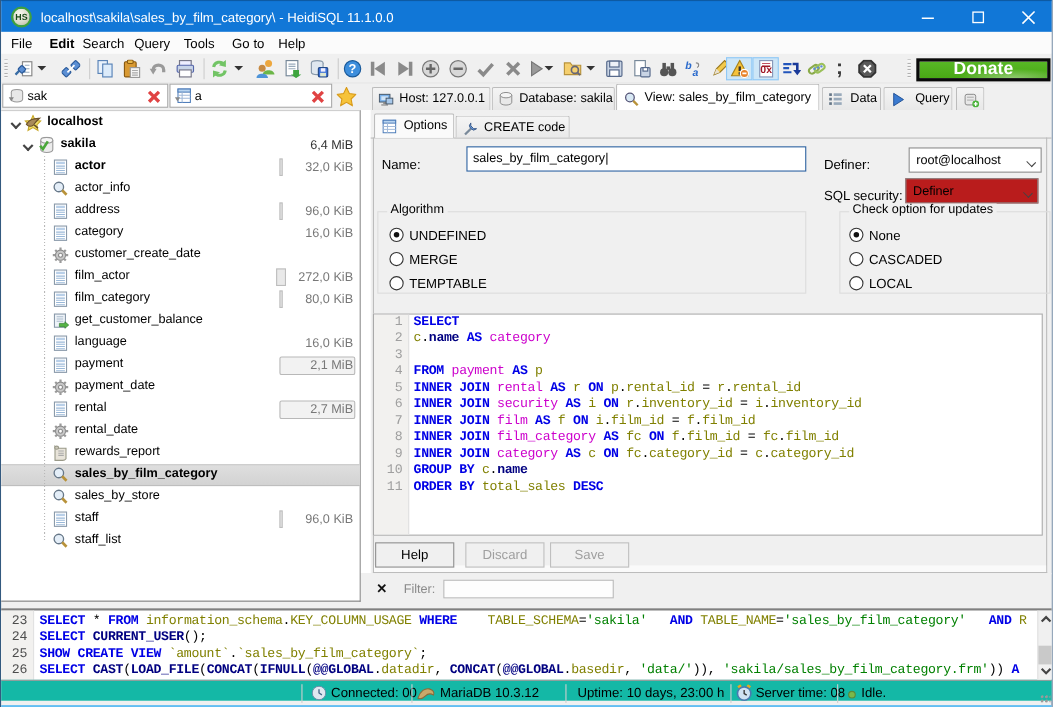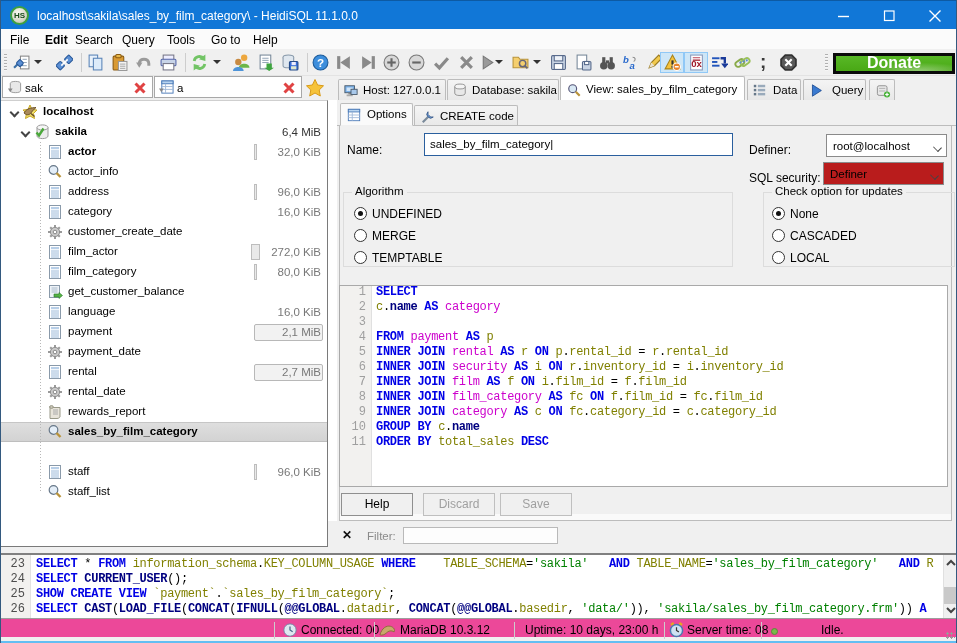--- a/index.html
+++ b/index.html
@@ -95,21 +95,21 @@
 #filterbar .fi { position:absolute; left:75px; top:6px; width:155px; height:17px; background:#fdfdfd; border:1px solid #b9b9b9; }
 
 
 #log { left:0; top:553px; width:957px; height:65px; background:#fff; border-top:2px solid #808080; font-family:"Liberation Mono",monospace; font-size:12px; letter-spacing:-0.3px; overflow:hidden; }
 #loggut { position:absolute; left:0; top:0; width:30px; height:63px; background:#f2f1ef; border-right:1px solid #e2e2e2; }
 .lline { position:absolute; left:35px; white-space:pre; }
 .llnum { position:absolute; width:24px; text-align:right; color:#4d4d4d; letter-spacing:0; }
 #logsb { position:absolute; right:2px; top:0; width:13px; height:63px; background:#f0f0f0; border-left:1px solid #e0e0e0; z-index:5; }
 
 
-#status { left:0; top:618px; width:957px; height:19px; background:#ec4899; border-top:1px solid #9d9d9d; font-size:12px; }
+#status { left:0; top:618px; width:957px; height:19px; background:#14b8a6; border-top:1px solid #9d9d9d; font-size:12px; }
 #status .sdiv { position:absolute; top:3px; width:1px; height:17px; background:#cdcdcd; }
 #status span { position:absolute; top:4px; white-space:nowrap; }
 #bottomedge { left:0; top:641px; width:957px; height:2px; background:#63bef2; }
 </style>
 </head>
 <body>
 <div id="win">
 
   <div id="title" class="abs">
     <div id="ticon">HS</div>
@@ -608,20 +608,27 @@
           </g>
         </svg>
       <span class="nm" style="left:67px;">rental_date</span>
     </div>
     <div class="trow sel" style="top:321px;">
       <svg class="ticn" style="left:46px;" viewBox="0 0 16 16">
           <circle cx="6.5" cy="6" r="4.3" fill="#e4eef8" stroke="#667788" stroke-width="1.2"></circle>
           <line x1="9.5" y1="9" x2="13.5" y2="13" stroke="#b8923a" stroke-width="2.4"></line>
         </svg>
       <span class="nm" style="left:67px; font-weight:bold;">sales_by_film_category</span>
+    </div>
+    <div class="trow" style="top:341px;">
+      <svg class="ticn" style="left:46px;" viewBox="0 0 16 16">
+          <circle cx="6.5" cy="6" r="4.3" fill="#e4eef8" stroke="#667788" stroke-width="1.2"></circle>
+          <line x1="9.5" y1="9" x2="13.5" y2="13" stroke="#b8923a" stroke-width="2.4"></line>
+        </svg>
+      <span class="nm" style="left:67px;">sales_by_store</span>
     </div>
     <div class="trow" style="top:361px;">
       <svg class="ticn" style="left:46px;" viewBox="0 0 16 16">
           <rect x="2.5" y="1.5" width="11" height="13" fill="#fff" stroke="#8a9aaa"></rect>
           <rect x="4" y="3" width="8" height="2.2" fill="#b8cfe8"></rect>
           <line x1="4" y1="7" x2="12" y2="7" stroke="#9ab8d8"></line>
           <line x1="4" y1="9" x2="12" y2="9" stroke="#9ab8d8"></line>
           <line x1="4" y1="11" x2="12" y2="11" stroke="#9ab8d8"></line>
           <line x1="4" y1="13" x2="12" y2="13" stroke="#9ab8d8"></line>
         </svg>
@@ -732,21 +739,21 @@
     <div class="fi"></div>
   </div>
 
   <div id="log" class="abs">
     <div id="loggut"></div>
     <div class="llnum" style="top:2px;">23</div>
       <div class="lline" style="top:2px;"><span class="k">SELECT</span> * <span class="k">FROM</span> <span class="i">information_schema</span>.<span class="i">KEY_COLUMN_USAGE</span> <span class="k">WHERE</span>    <span class="i">TABLE_SCHEMA</span>=<span class="s">'sakila'</span>   <span class="k">AND</span> <span class="i">TABLE_NAME</span>=<span class="s">'sales_by_film_category'</span>   <span class="k">AND</span> <span class="i">R</span></div>
     <div class="llnum" style="top:17px;">24</div>
       <div class="lline" style="top:17px;"><span class="k">SELECT</span> <span class="f">CURRENT_USER</span>();</div>
     <div class="llnum" style="top:32px;">25</div>
-      <div class="lline" style="top:32px;"><span class="k">SHOW CREATE VIEW</span> <span class="i">`payment`</span>.<span class="i">`sales_by_film_category`</span>;</div>
+      <div class="lline" style="top:32px;"><span class="k">SHOW CREATE VIEW</span> <span class="i">`amount`</span>.<span class="i">`sales_by_film_category`</span>;</div>
     <div class="llnum" style="top:47px;">26</div>
       <div class="lline" style="top:47px;"><span class="k">SELECT</span> <span class="f">CAST</span>(<span class="f">LOAD_FILE</span>(<span class="f">CONCAT</span>(<span class="f">IFNULL</span>(<span class="f">@@GLOBAL</span>.<span class="i">datadir</span>, <span class="f">CONCAT</span>(<span class="f">@@GLOBAL</span>.<span class="i">basedir</span>, <span class="s">'data/'</span>)), <span class="s">'sakila/sales_by_film_category.frm'</span>)) <span class="k">A</span></div>
     <div id="logsb">
       <svg style="position:absolute;top:3px;left:1px;" width="12" height="10" viewBox="0 0 12 10">
           <path d="M2 7 L6 3 L10 7" stroke="#444" stroke-width="2" fill="none"></path>
         </svg>
       <div style="position:absolute; top:32px; left:0; width:13px; height:17px; background:#c9c9c9;"></div>
       <svg style="position:absolute;bottom:3px;left:1px;" width="12" height="10" viewBox="0 0 12 10">
           <path d="M2 3 L6 7 L10 3" stroke="#444" stroke-width="2" fill="none"></path>
         </svg>
@@ -769,17 +776,17 @@
     <span style="left:524px;">Uptime: 10 days, 23:00 h</span>
     <div class="sdiv" style="left:663px;"></div>
     <svg style="position:absolute;left:668px;top:3px;" width="15" height="16" viewBox="0 0 16 17">
         <circle cx="8" cy="9" r="6.5" fill="#cfe2f2" stroke="#4a7ab0" stroke-width="1.6"></circle>
         <path d="M2 3 L5 1 M14 3 L11 1" stroke="#e8a820" stroke-width="2.4"></path>
         <path d="M8 5.5 L8 9 L10.5 10.5" stroke="#333" stroke-width="1.3" fill="none"></path>
       </svg>
     <span style="left:686px;">Server time: 08</span>
     <div class="sdiv" style="left:760px;"></div>
     <div style="position:absolute; left:770px; top:9px; width:7px; height:7px; border-radius:50%; background:#7ab84a; border:1px solid #5a8a3a;"></div>
-    <span style="left:820px;">Idle.</span>
+    <span style="left:782px;">Idle.</span>
     <div style="position:absolute; right:3px; top:13px; width:9px; height:8px; background-image:radial-gradient(circle at 1.5px 1.5px,#9a9a9a 1.2px,transparent 1.4px); background-size:4px 4px;"></div>
   </div>
   <div id="bottomedge" class="abs"></div>
 </div>
 
 </body></html>

